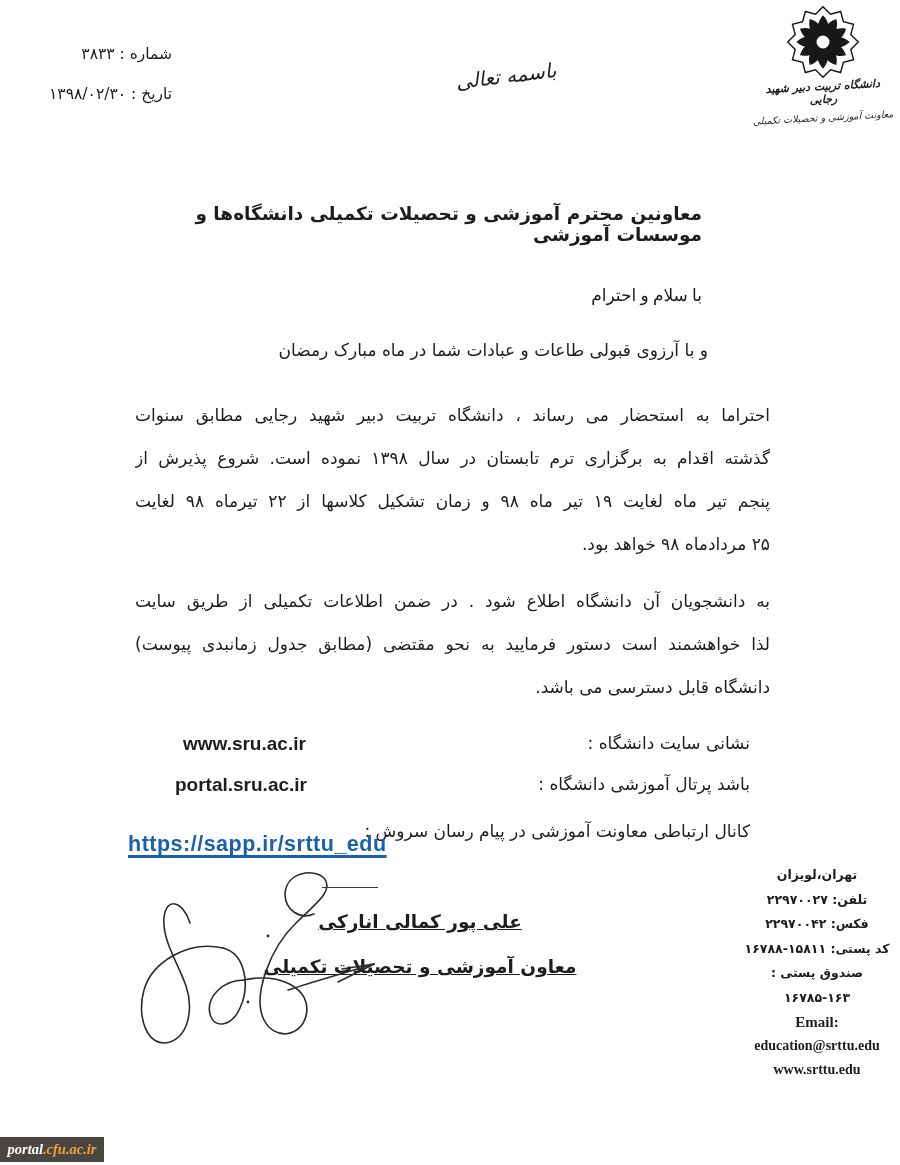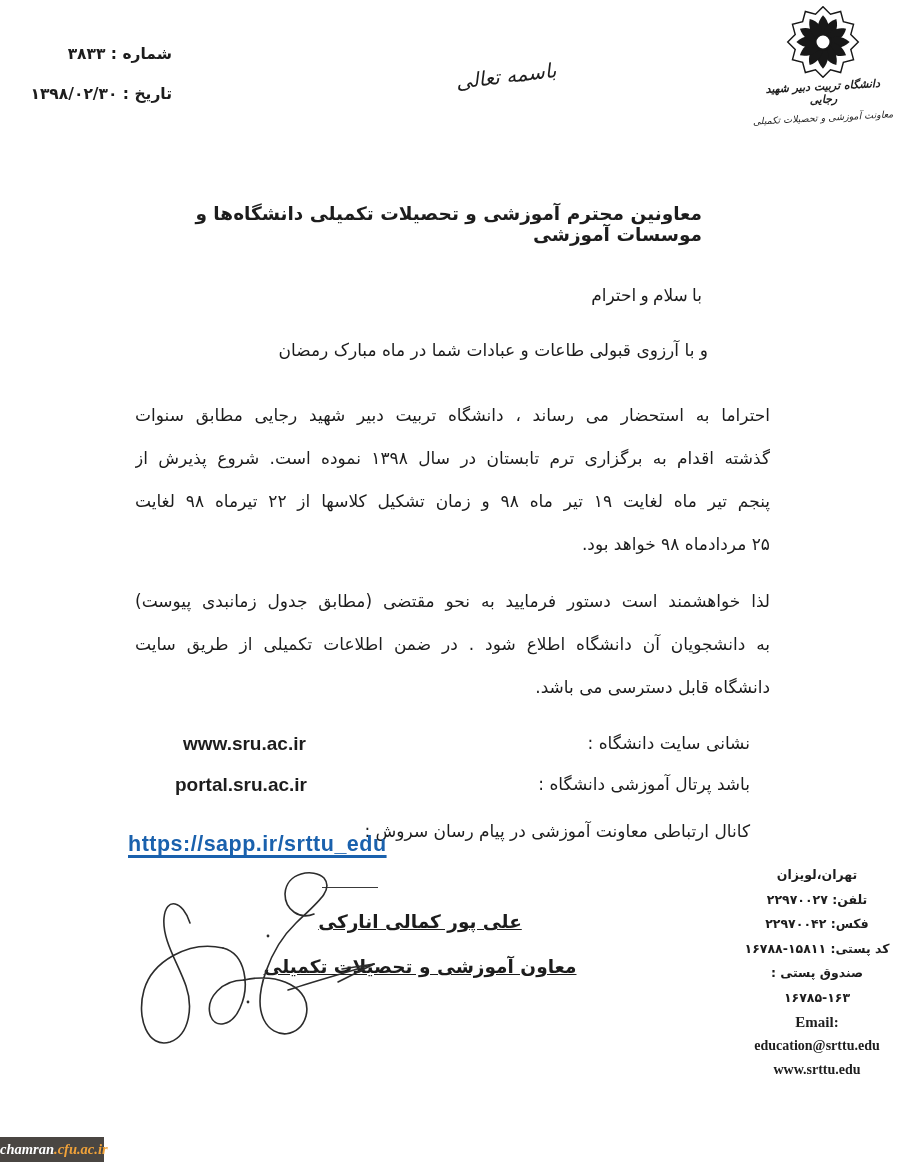--- a/index.html
+++ b/index.html
@@ -3,21 +3,21 @@
 <meta charset="utf-8">
 <style>
   html,body{margin:0;padding:0;}
   body{
     width:900px;height:1165px;position:relative;background:#ffffff;
     font-family:"DejaVu Sans",sans-serif;color:#1d1d1d;overflow:hidden;
   }
   .abs{position:absolute;}
   
   .ref-block{left:20px;top:34px;width:152px;direction:rtl;text-align:right;
-    font-size:15.5px;font-weight:bold;line-height:40px;}
+    font-size:15.5px;font-weight:normal;line-height:40px;}
   
   .besmele{left:436px;top:46px;width:140px;height:60px;direction:rtl;text-align:center;
     font-size:20px;font-style:italic;transform:rotate(-7deg);line-height:60px;}
   
   .logo-block{left:752px;top:6px;width:142px;text-align:center;direction:rtl;}
   .logo-block svg{display:block;margin:0 auto;}
   .logo-cap1{font-size:11px;font-weight:bold;font-style:italic;margin-top:2px;transform:rotate(-3deg);}
   .logo-cap2{font-size:9.5px;font-style:italic;margin-top:6px;transform:rotate(-3deg);}
   
   .body-block{left:135px;top:203px;width:635px;direction:rtl;font-size:17px;}
@@ -93,22 +93,22 @@
   <div class="blessing">و با آرزوی قبولی طاعات و عبادات شما در ماه مبارک رمضان</div>
 
   <div class="para">
     <div class="jline">احتراما به استحضار می رساند ، دانشگاه تربیت دبیر شهید رجایی مطابق سنوات</div>
     <div class="jline">گذشته اقدام به برگزاری ترم تابستان در سال ۱۳۹۸ نموده است. شروع پذیرش از</div>
     <div class="jline">پنجم تیر ماه لغایت ۱۹ تیر ماه ۹۸ و زمان تشکیل کلاسها از ۲۲ تیرماه ۹۸ لغایت</div>
     <div class="lline">۲۵ مردادماه ۹۸ خواهد بود.</div>
   </div>
 
   <div class="para" style="margin-top:14px;">
+    <div class="jline">به دانشجویان آن دانشگاه اطلاع شود . در ضمن اطلاعات تکمیلی از طریق سایت</div>
     <div class="jline">لذا خواهشمند است دستور فرمایید به نحو مقتضی (مطابق جدول زمانبدی پیوست)</div>
-    <div class="jline">به دانشجویان آن دانشگاه اطلاع شود . در ضمن اطلاعات تکمیلی از طریق سایت</div>
     <div class="lline">دانشگاه قابل دسترسی می باشد.</div>
   </div>
 
   <div class="info-row" style="margin-top:14px;">
     <span class="info-label">نشانی سایت دانشگاه :</span>
     <span class="info-value">www.sru.ac.ir</span>
   </div>
   <div class="info-row">
     <span class="info-label">باشد پرتال آموزشی دانشگاه :</span>
     <span class="info-value" style="left:40px;">portal.sru.ac.ir</span>
@@ -141,14 +141,14 @@
   <div class="contact-fa">تلفن: ۲۲۹۷۰۰۲۷</div>
   <div class="contact-fa">فکس: ۲۲۹۷۰۰۴۲</div>
   <div class="contact-fa">کد پستی: ۱۵۸۱۱-۱۶۷۸۸</div>
   <div class="contact-fa">صندوق پستی : ۱۶۳-۱۶۷۸۵</div>
   <div class="contact-en email-label">Email:</div>
   <div class="contact-en email-line">education@srttu.edu</div>
   <div class="contact-en site-line">www.srttu.edu</div>
 </div>
 
 <div class="abs watermark" style="background: rgb(74, 70, 66);">
-  <span style="color: rgb(255, 255, 255);">chamran</span><span style="color: rgb(240, 162, 58);">.cfu.ac.ir</span>
+  <span style="color: rgb(255, 255, 255);">portal</span><span style="color: rgb(240, 162, 58);">.cfu.ac.ir</span>
 </div>
 
 </body></html>

